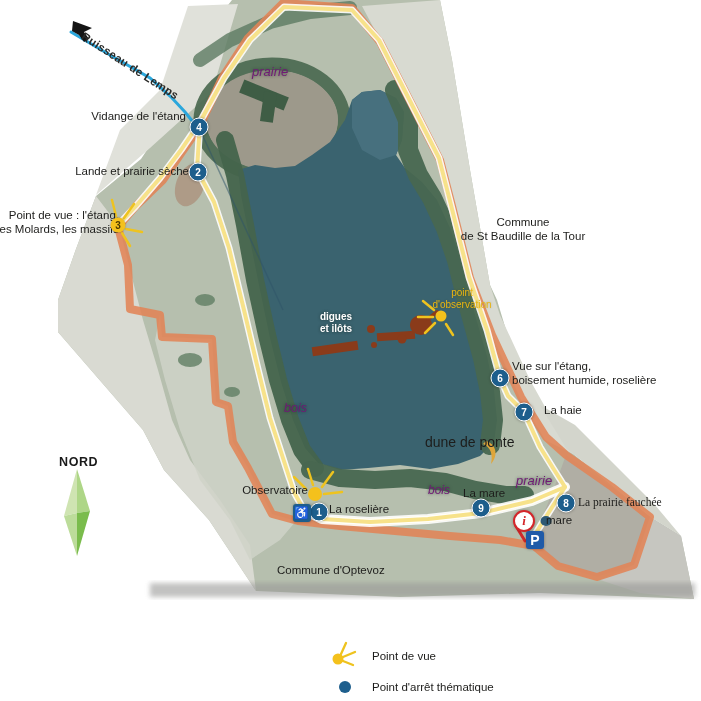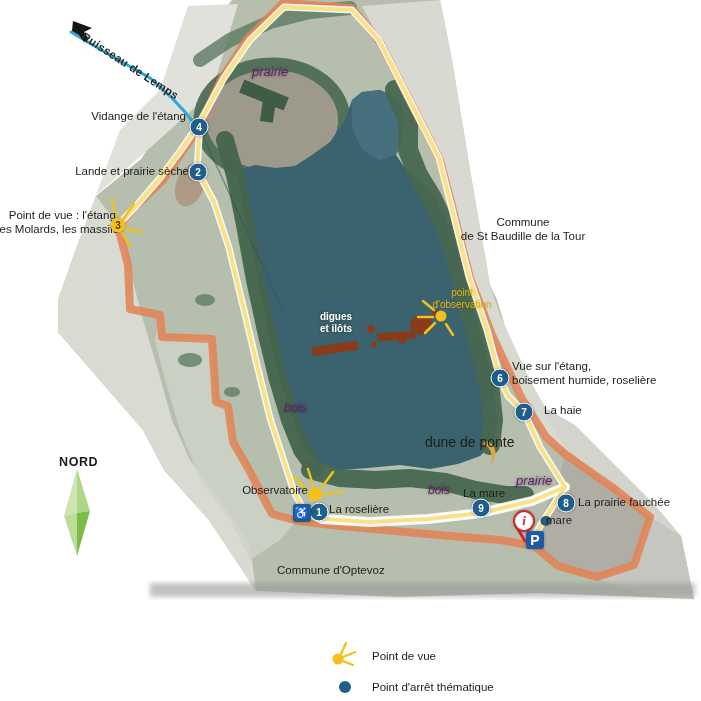--- a/index.html
+++ b/index.html
@@ -193,21 +193,21 @@
   <div class="lbl" style="left:544px;top:404px;">La haie</div>
 
   <div class="lbl sm" style="left:425px;top:436px;">dune de ponte</div>
 
   <div class="hab" style="left:284px;top:401px;">bois</div>
   <div class="hab" style="left:428px;top:483px;font-size:12px;">bois</div>
   <div class="hab" style="left:516px;top:473px;font-size:13px;">prairie</div>
 
   <div class="lbl" style="left:463px;top:487px;">La mare</div>
 
-  <div class="lbl" style="left:578px;top:496px;">La prairie fauchée</div>
+  <div class="lbl" style="left:578px;top:496px;font-family:Liberation Serif, serif;">La prairie fauchée</div>
 
   <div class="lbl rt" style="right:393px;top:484px;">Observatoire</div>
 
   <div class="lbl" style="left:329px;top:503px;">La roselière</div>
 
   <div class="lbl" style="left:546px;top:514px;">mare</div>
 
   <div class="lbl" style="left:277px;top:564px;">Commune d'Optevoz</div>
 
   <div class="nord" style="left:59px;top:455px;">NORD</div>

